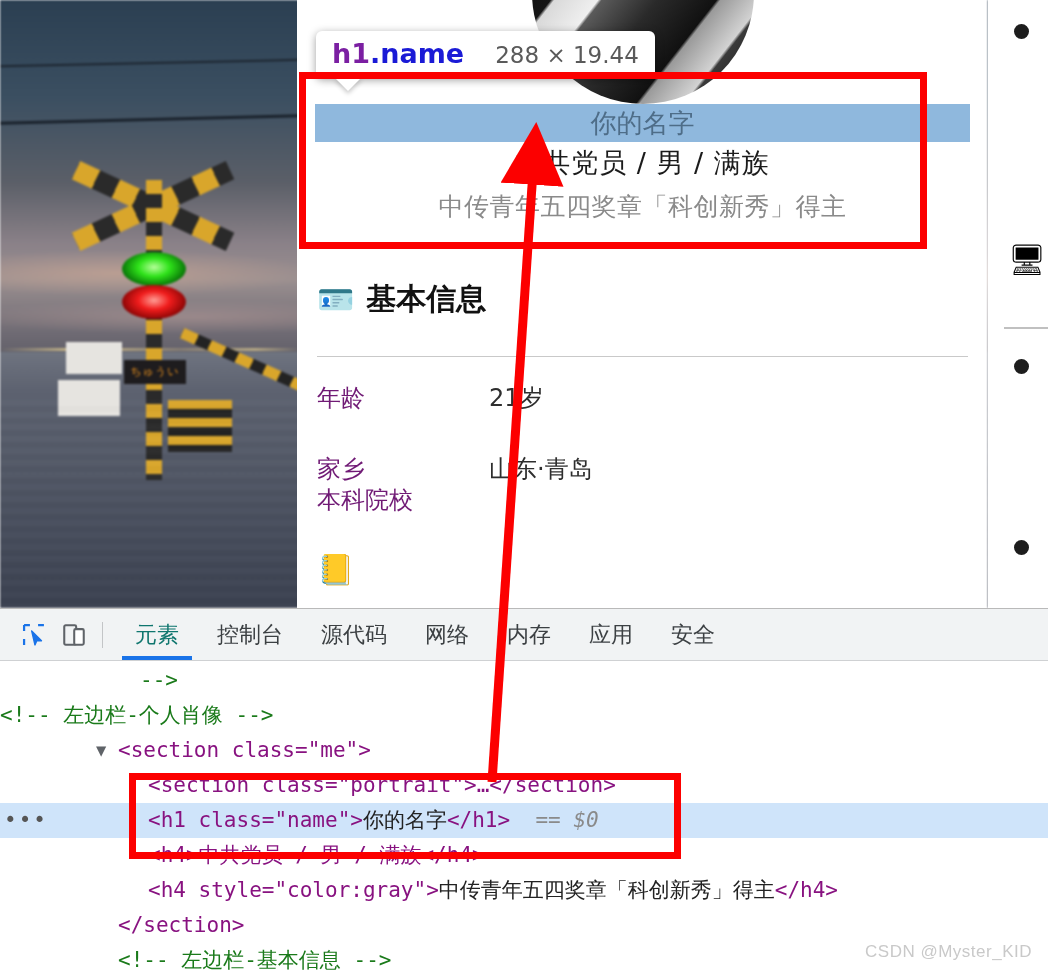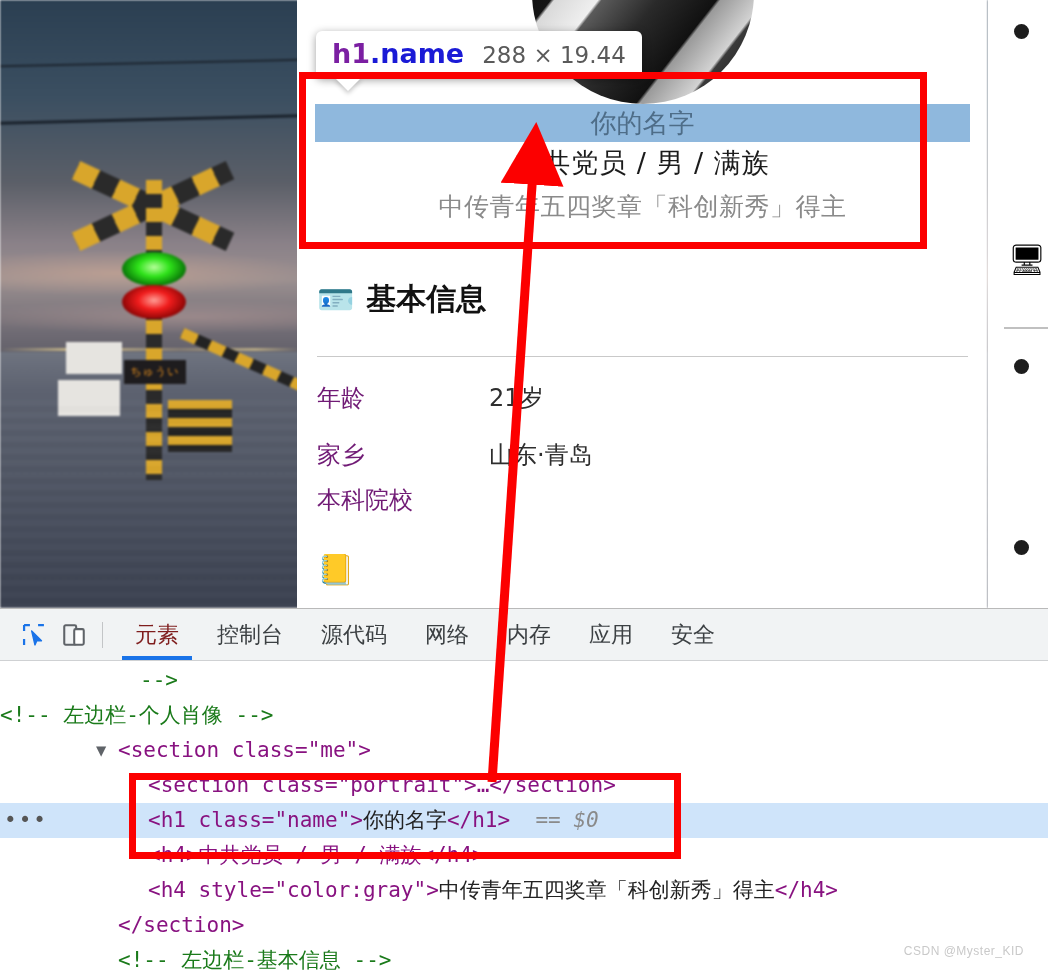--- a/index.html
+++ b/index.html
@@ -127,21 +127,21 @@
   
   .tooltip {
     position:absolute; left:316px; top:31px; padding:7px 16px 9px 16px;
     background:#fff; border-radius:6px;
     box-shadow:0 2px 9px rgba(0,0,0,.38);
     display:flex; align-items:baseline; gap:18px; z-index:30;
   }
   .tooltip .tag { font-size:27px; font-weight:bold; font-family:"DejaVu Sans", sans-serif; }
   .tooltip .tag .t1 { color:#7b1fa2; }
   .tooltip .tag .t2 { color:#1a1ad6; }
-  .tooltip .dims { font-size:23px; color:#5a5a5a; font-family:"DejaVu Sans", sans-serif; }
+  .tooltip .dims { font-size:23px; color:#5a5a5a; font-family:"DejaVu Sans", sans-serif;margin-left:13px; }
   .tooltip .arrow {
     position:absolute; left:18px; bottom:-13px; width:0; height:0;
     border-left:14px solid transparent; border-right:14px solid transparent;
     border-top:14px solid #fff;
     filter:drop-shadow(0 3px 2px rgba(0,0,0,.2));
   }
 
   
   .redbox { position:absolute; border:7px solid #fc0000; z-index:40; }
   #redbox-top  { left:299px; top:72px;  width:628px; height:177px; }
@@ -158,21 +158,21 @@
     height:52px; background:#f1f3f4; border-bottom:1px solid #cfd1d3;
     display:flex; align-items:center; padding-left:14px; position:relative;
   }
   .dt-icon { width:40px; height:40px; display:flex; align-items:center; justify-content:center; }
   .dt-sep { width:1px; height:26px; background:#c3c5c7; margin:0 13px 0 8px; }
   .dt-tabs { display:flex; align-items:stretch; height:100%; }
   .dt-tab {
     display:flex; align-items:center; padding:0 19px; font-size:22px; color:#3c4043;
     font-family:"DejaVu Sans", sans-serif; white-space:nowrap; position:relative;
   }
-  .dt-tab.active { color:#7f1d1d; }
+  .dt-tab.active { color:#0f766e; }
   .dt-tab.active::after {
     content:""; position:absolute; left:6px; right:6px; bottom:0; height:4px; background:#1a73e8;
   }
   .dt-code {
     position:relative; height:316px; overflow:hidden; background:#fff;
     font-family:"DejaVu Sans Mono", monospace; font-size:21px; line-height:35px;
     padding-top:2px;
   }
   .cl { position:relative; height:35px; white-space:pre; }
   .cl.sel { background:#cfe4fa; }
@@ -182,21 +182,21 @@
   .ind3 { padding-left:140px; }
   .ind4 { padding-left:148px; }
   .ind5 { padding-left:118px; }
   .cm { color:#1a7a1a; }
   .tg { color:#881280; }
   .tx { color:#222; }
   .eq { color:#555; }
   .dlr { color:#8a8a8a; font-style:italic; }
   .twisty { position:absolute; left:96px; top:0; color:#5f6368; font-size:17px; line-height:35px; }
   .watermark {
-    position:absolute; right:24px; bottom:8px; font-size:12px; color:#c9c9c9;
+    position:absolute; right:16px; bottom:8px; font-size:17px; color:#c9c9c9;
     font-family:"Liberation Sans", sans-serif; letter-spacing:.5px;
   }
 </style>
 </head>
 <body>
 
 <div id="viewport">
 
   <div class="wall left">
     <div class="cloud1"></div>
@@ -232,21 +232,21 @@
     <div class="sec-head" style="top:279px">
       <span class="emo">🪪</span>
       <span class="ttl">基本信息</span>
     </div>
     <div class="rule" style="top:356px"></div>
 
     <div class="kv" style="top:382px">
       <div class="k">年龄</div>
       <div class="v">21岁</div>
     </div>
-    <div class="kv" style="top:439px">
+    <div class="kv" style="top:453px">
       <div class="k">家乡</div>
       <div class="v">山东·青岛</div>
     </div>
     <div class="kv" style="top:484px">
       <div class="k">本科院校</div>
     </div>
 
     <div class="sec-head" style="top:555px">
       <span class="emo">📒</span>
     </div>

